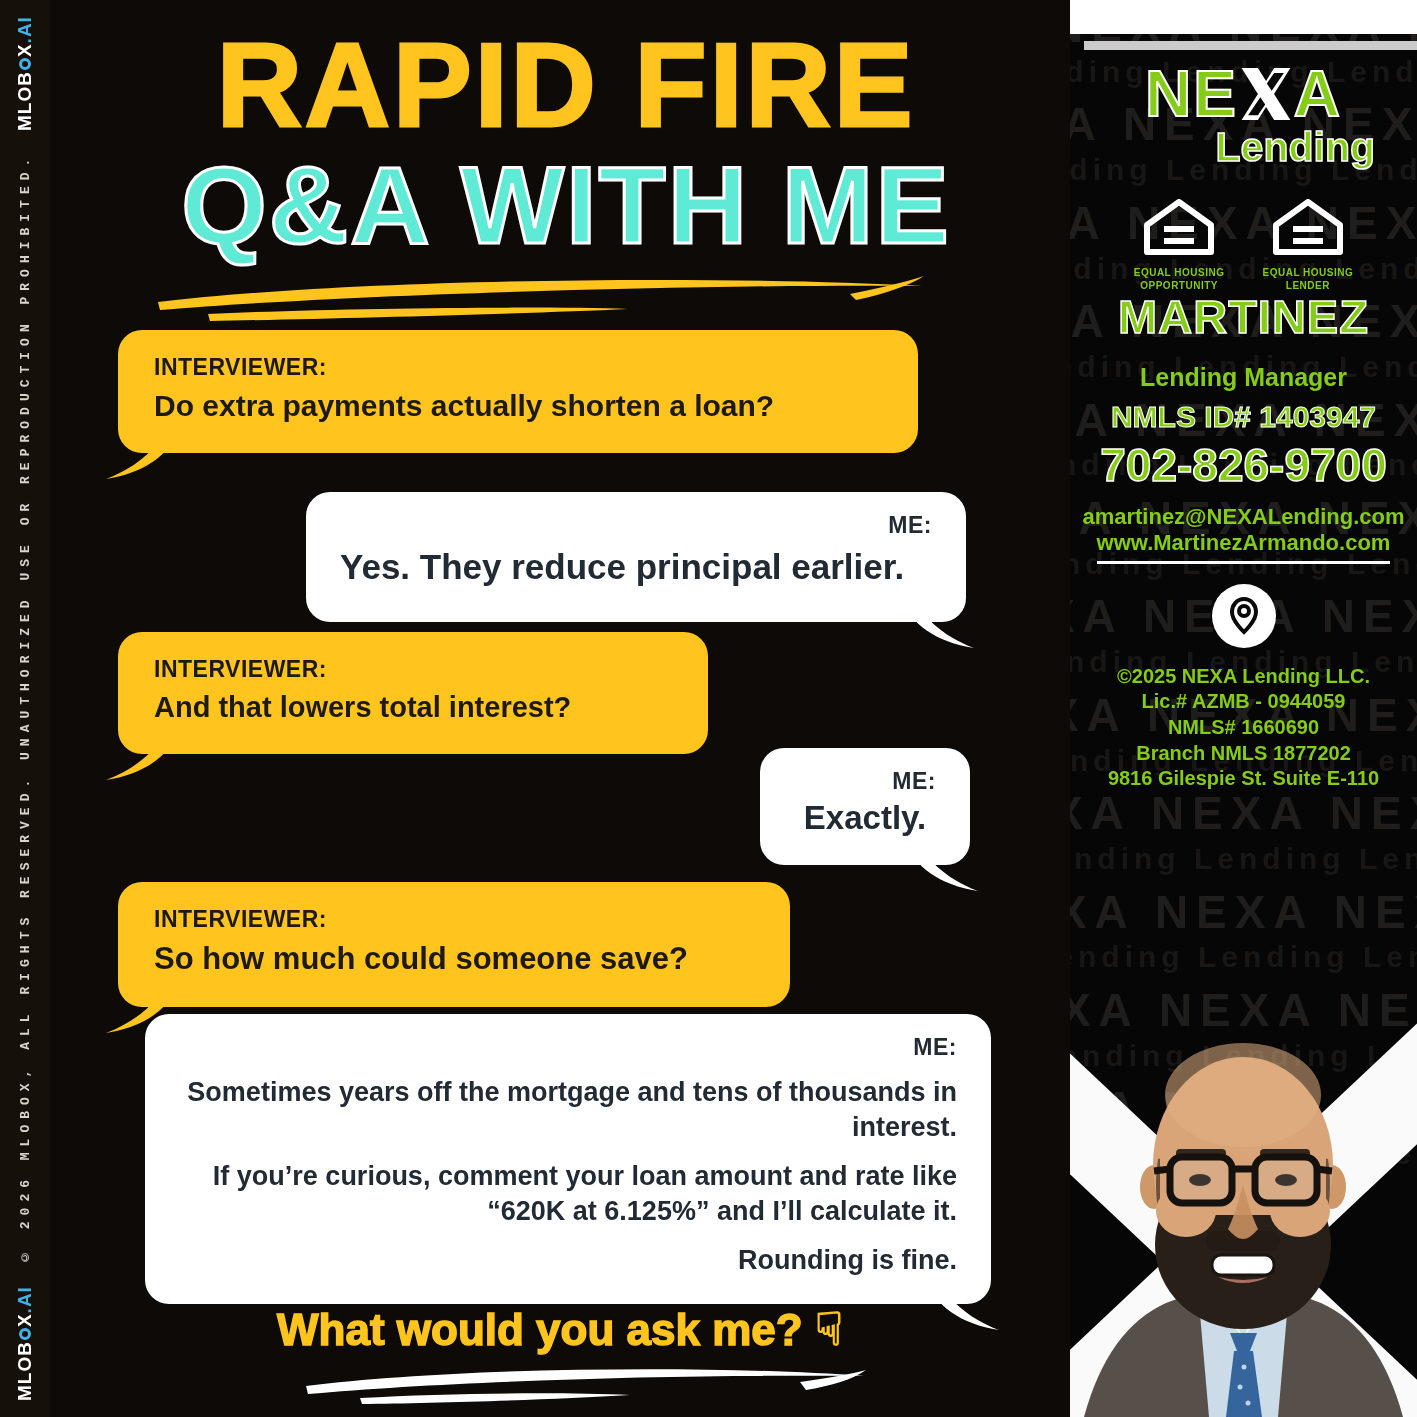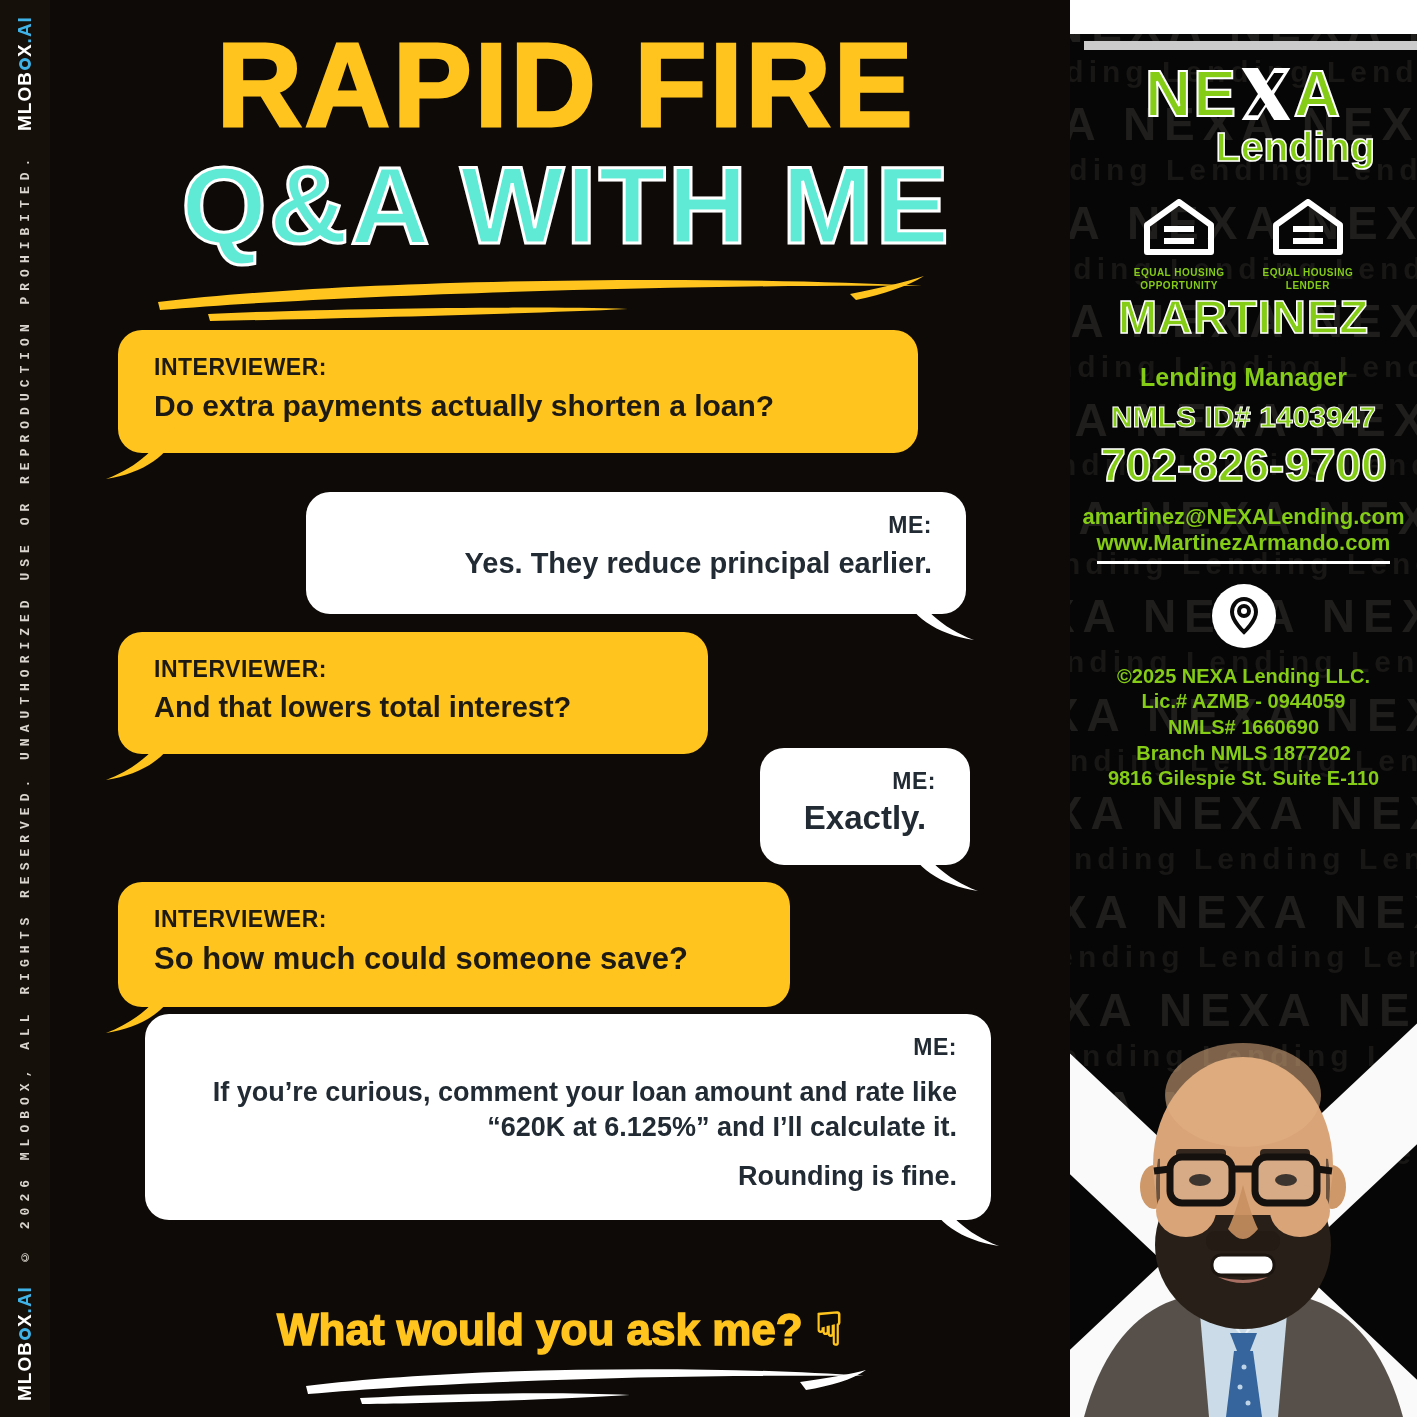--- a/index.html
+++ b/index.html
@@ -26,21 +26,21 @@
   .wswoosh{position:absolute;left:300px;top:1360px;width:570px;height:48px;}
 
   
   .bubble{position:absolute;border-radius:24px;font-weight:bold;}
   .bubble.yellow{background:#FFC41E;color:#1D1A14;padding:24px 36px 28px;}
   .bubble.white{background:#FFFFFF;color:#222B33;padding:20px 34px 26px;}
   .spk{font-size:23px;letter-spacing:.5px;margin-bottom:6px;}
   .bubble.white .spk{text-align:right;}
   .line{line-height:1.28;}
   .b1{left:118px;top:330px;width:800px;}  .b1 .line{font-size:30px;}
-  .b2{left:306px;top:492px;width:660px;}  .b2 .line{font-size:29px;text-align:right;padding-bottom:6px;}
+  .b2{left:306px;top:492px;width:660px;}  .b2 .line{font-size:35px;text-align:left;padding-bottom:6px;}
   .b3{left:118px;top:632px;width:590px;}  .b3 .line{font-size:29px;}
   .b4{left:760px;top:748px;width:210px;padding:16px 24px 20px;}
   .b4 .spk{margin-bottom:2px;}
   .b4 .line{font-size:33px;text-align:center;}
   .b5{left:118px;top:882px;width:672px;}  .b5 .line{font-size:31px;}
   .b6{left:145px;top:1014px;width:846px;padding:24px 40px 34px;}
   .b6 .para{font-size:27px;line-height:1.3;text-align:right;margin-top:14px;}
   .b6 .spk{margin-bottom:0;}
   .tail{position:absolute;width:84px;height:58px;}
   .tail-l{left:-14px;bottom:-28px;}
@@ -136,20 +136,21 @@
   <div class="bubble yellow b5">
     <div class="spk">INTERVIEWER:</div>
     <div class="line">So how much could someone save?</div>
     <svg class="tail tail-l" viewBox="0 0 84 58">
         <path d="M64 0 C58 22 34 44 2 56 C40 50 66 32 74 6 Z" fill="#FFC41E"></path>
       </svg>
   </div>
 
   <div class="bubble white b6">
     <div class="spk">ME:</div>
+    <div class="para">Sometimes years off the mortgage and tens of thousands in interest.</div>
     <div class="para">If you’re curious, comment your loan amount and rate like “620K at 6.125%” and I’ll calculate it.</div>
     <div class="para">Rounding is fine.</div>
     <svg class="tail tail-r" viewBox="0 0 84 58">
         <path d="M20 0 C26 22 50 44 82 56 C44 50 18 32 10 6 Z" fill="#FFFFFF"></path>
       </svg>
   </div>
 
   <div class="cta">
     <span>What would you ask me?</span>
     <span class="cta-emoji glyph-fallback">☟</span>

